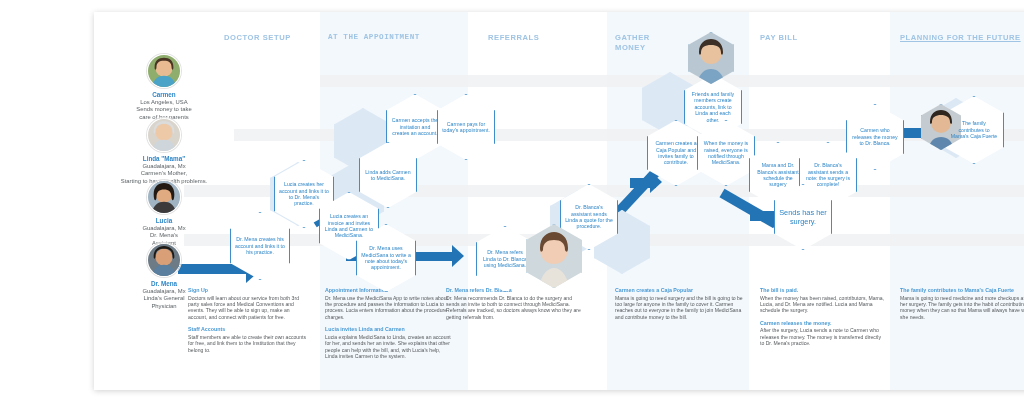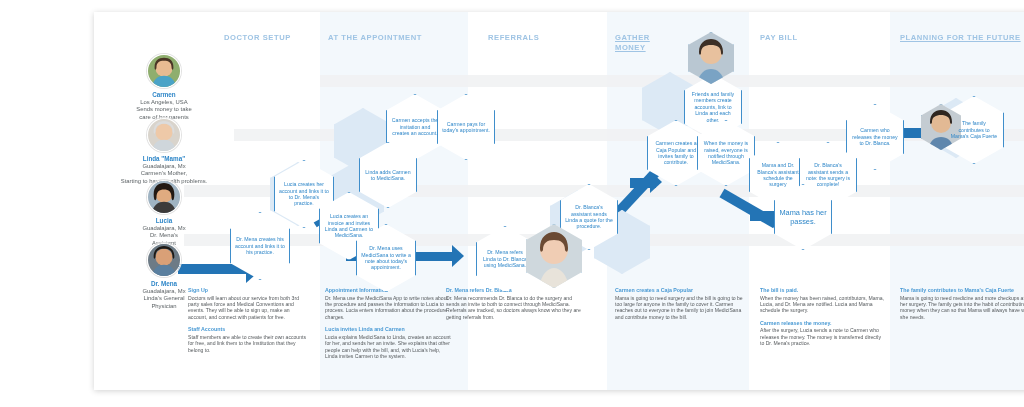--- a/index.html
+++ b/index.html
@@ -115,23 +115,23 @@
     <div class="band" style="left:226px;width:148px;"></div>
     <div class="band" style="left:513px;width:142px;"></div>
     <div class="band" style="left:796px;width:156px;"></div>
 
     <div class="lane" style="top:63px;height:12px;left:226px;width:726px;"></div>
     <div class="lane" style="top:117px;height:12px;left:140px;width:812px;"></div>
     <div class="lane" style="top:173px;height:12px;left:90px;width:862px;"></div>
     <div class="lane" style="top:222px;height:12px;left:90px;width:862px;"></div>
 
     <div class="col-head" style="left:130px;top:21px;">DOCTOR SETUP</div>
-    <div class="col-head" style="left:234px;top:21px;">AT THE APPOINTMENT</div>
+    <div class="col-head" style="left:234px;top:21px;font-family:Liberation Mono, monospace;">AT THE APPOINTMENT</div>
     <div class="col-head" style="left:394px;top:21px;">REFERRALS</div>
-    <div class="col-head" style="left:521px;top:21px;text-decoration:underline;">GATHER
+    <div class="col-head" style="left:521px;top:21px;">GATHER
 MONEY</div>
     <div class="col-head" style="left:666px;top:21px;">PAY BILL</div>
     <div class="col-head" style="left:806px;top:21px;text-decoration:underline;">PLANNING FOR THE FUTURE</div>
 
     <div class="flow" style="left:84px;top:252px;width:70px;height:10px;"></div>
     <div class="arrowhead" style="left:152px;top:243px;border-left:16px solid #2374b5;border-top:14px solid transparent;border-bottom:14px solid transparent;"></div>
 
     <div class="flow" style="left:220px;top:206px;width:90px;height:10px;transform:rotate(-33deg);transform-origin:left center;"></div>
     <div class="flow" style="left:342px;top:107px;width:22px;height:10px;transform:rotate(62deg);transform-origin:left center;"></div>
 
@@ -223,21 +223,21 @@
     <div class="hex" style="left:752px;top:92px;width:58px;height:66px;">
       <span class="txt">Carmen who releases the money to Dr. Blanca.</span>
     </div>
     <div class="hex" style="left:655px;top:130px;width:58px;height:66px;">
       <span class="txt">Mama and Dr. Blanca's assistant schedule the surgery</span>
     </div>
     <div class="hex" style="left:705px;top:130px;width:58px;height:66px;">
       <span class="txt">Dr. Blanca's assistant sends a note: the surgery is complete!</span>
     </div>
     <div class="hex big" style="left:680px;top:172px;width:58px;height:66px;">
-      <span class="txt">Mama has her passes.</span>
+      <span class="txt">Sends has her surgery.</span>
     </div>
 
     <div class="hex photo" style="left:827px;top:92px;width:40px;height:46px;">
       <span class="ph">
         <svg width="100%" height="100%" viewBox="0 0 40 46" preserveAspectRatio="xMidYMid slice" aria-hidden="true">
           <rect width="40" height="46" fill="#c4ccd2"></rect>
           <circle cx="20" cy="19" r="10" fill="#e2b994"></circle>
           <path d="M9 18c0-8 5-12 11-12s11 4 11 12c0 3-2 2-2 0 0-5-4-7-9-7s-9 2-9 7c0 2-2 3-2 0z" fill="#2f2620"></path>
           <path d="M7 46c2-10 7-13 13-13s11 3 13 13z" fill="#5f87ad"></path>
         </svg>

